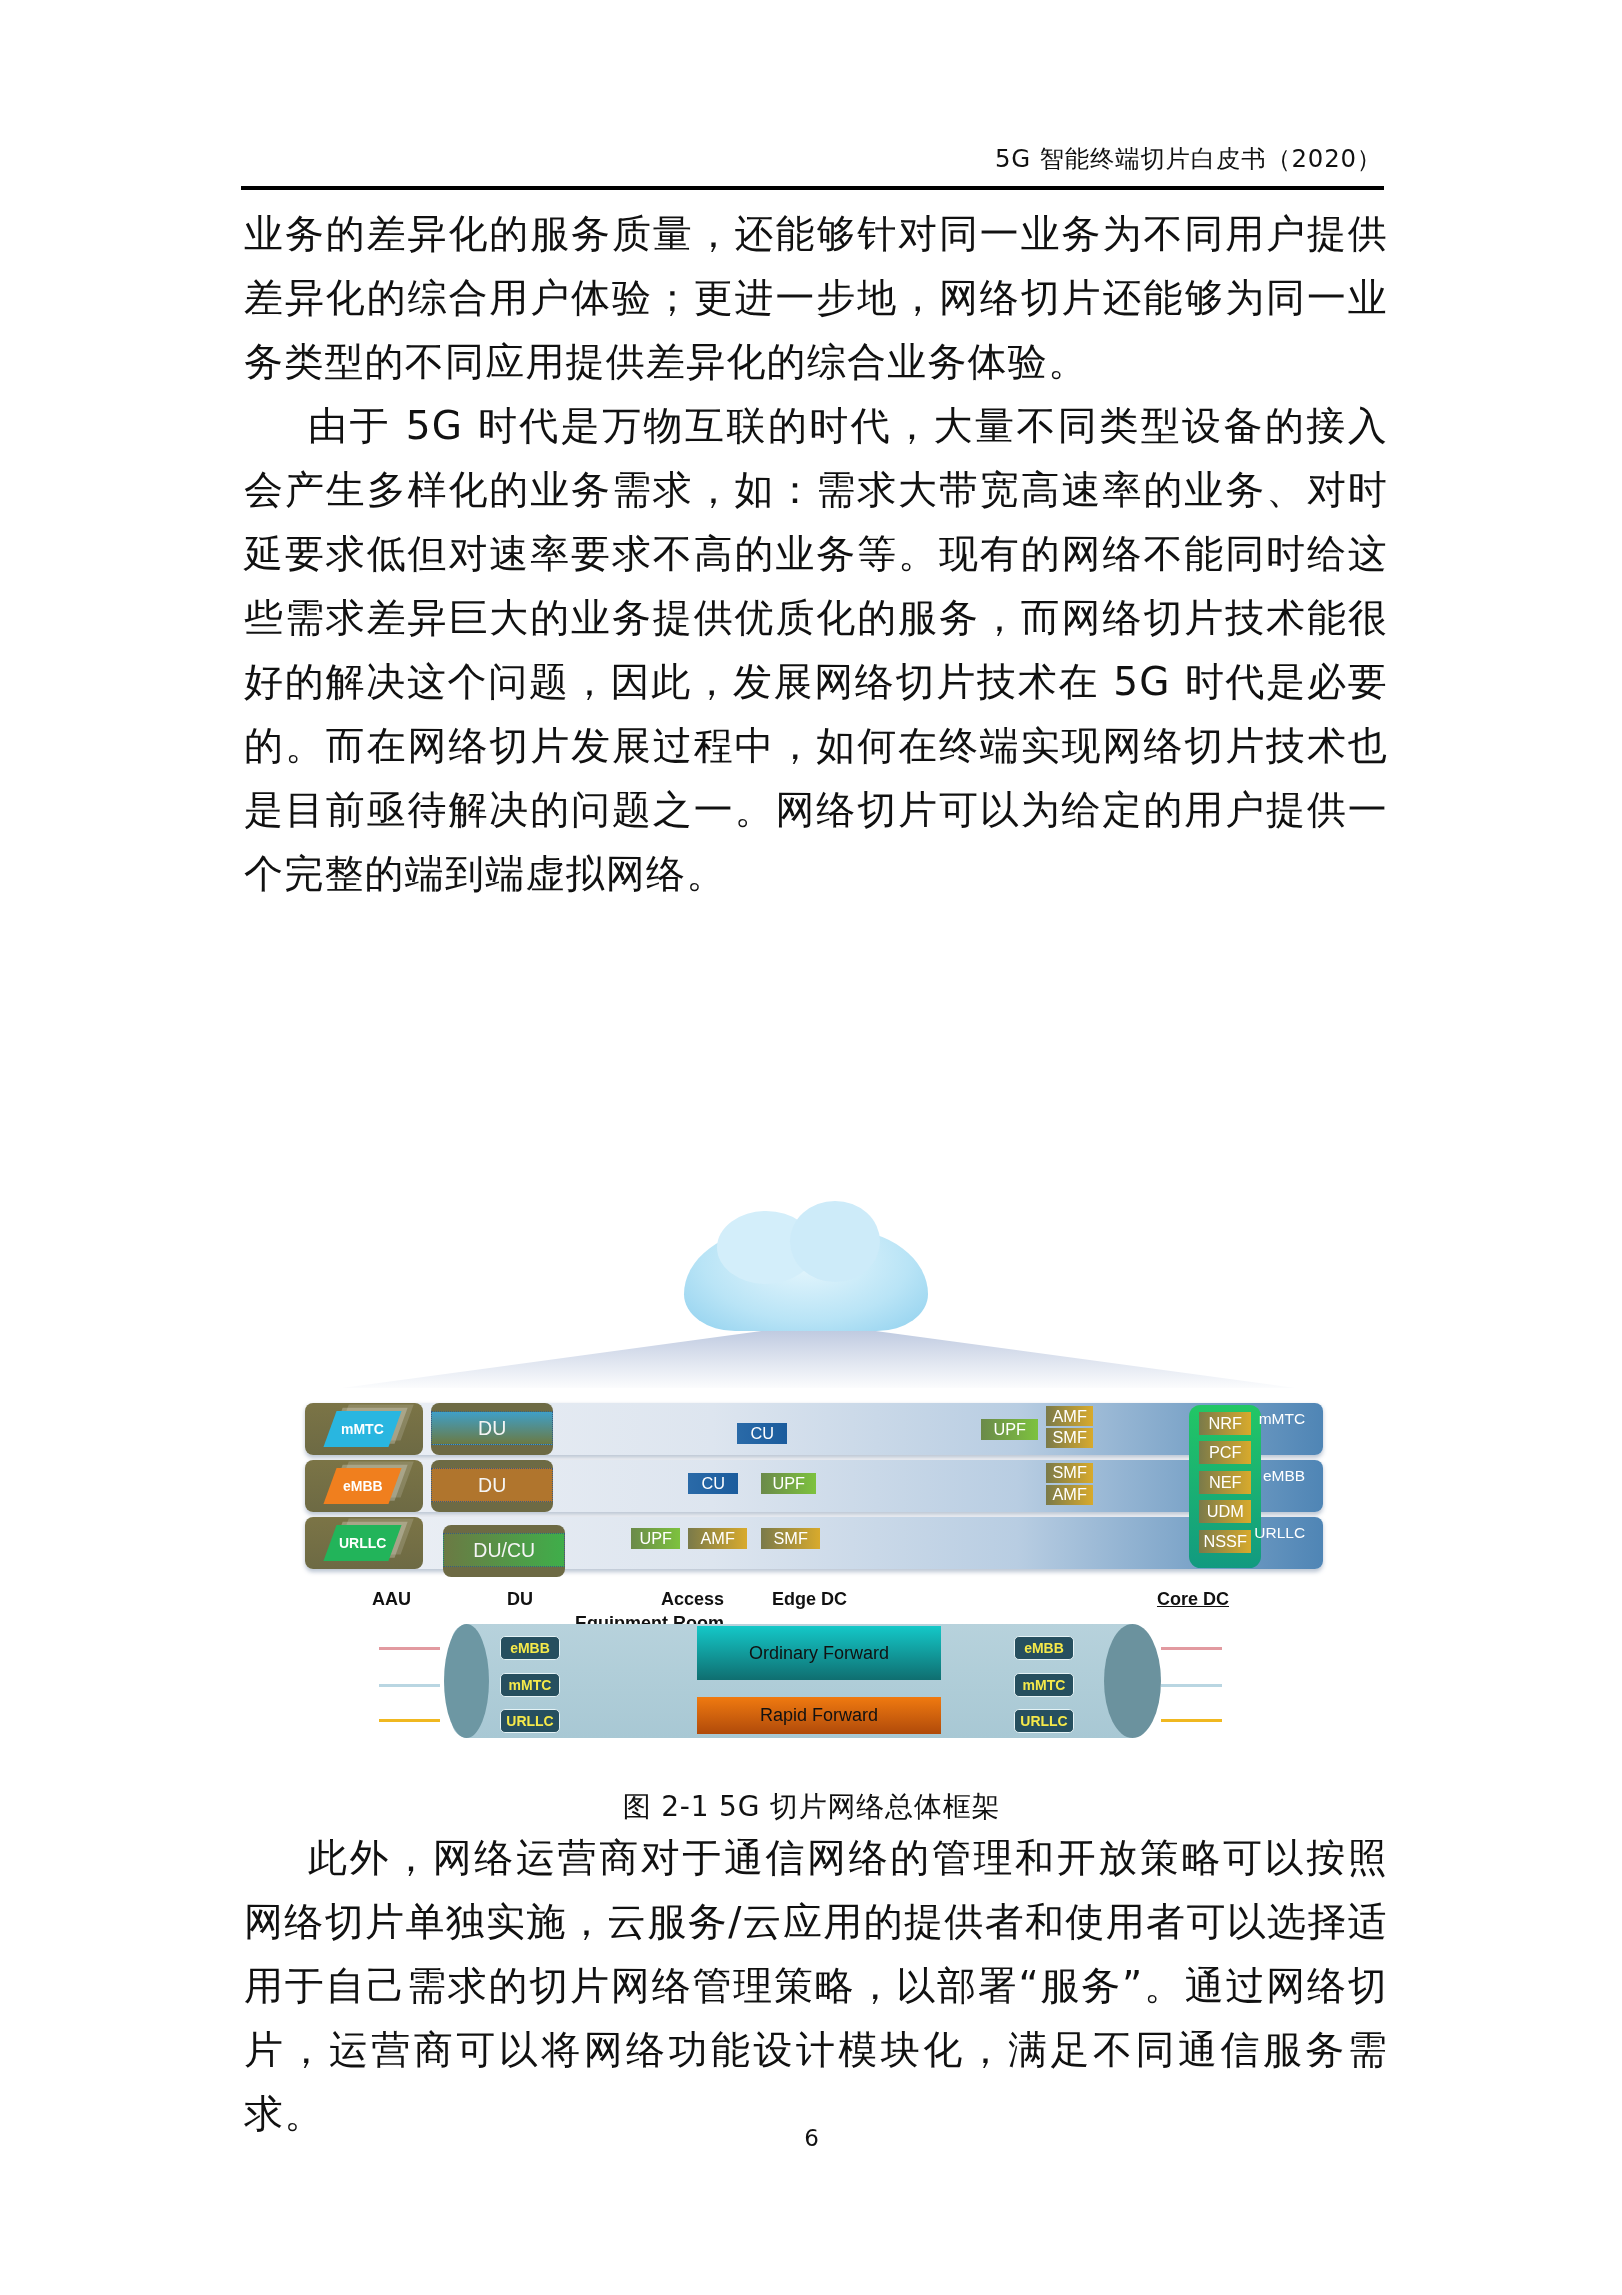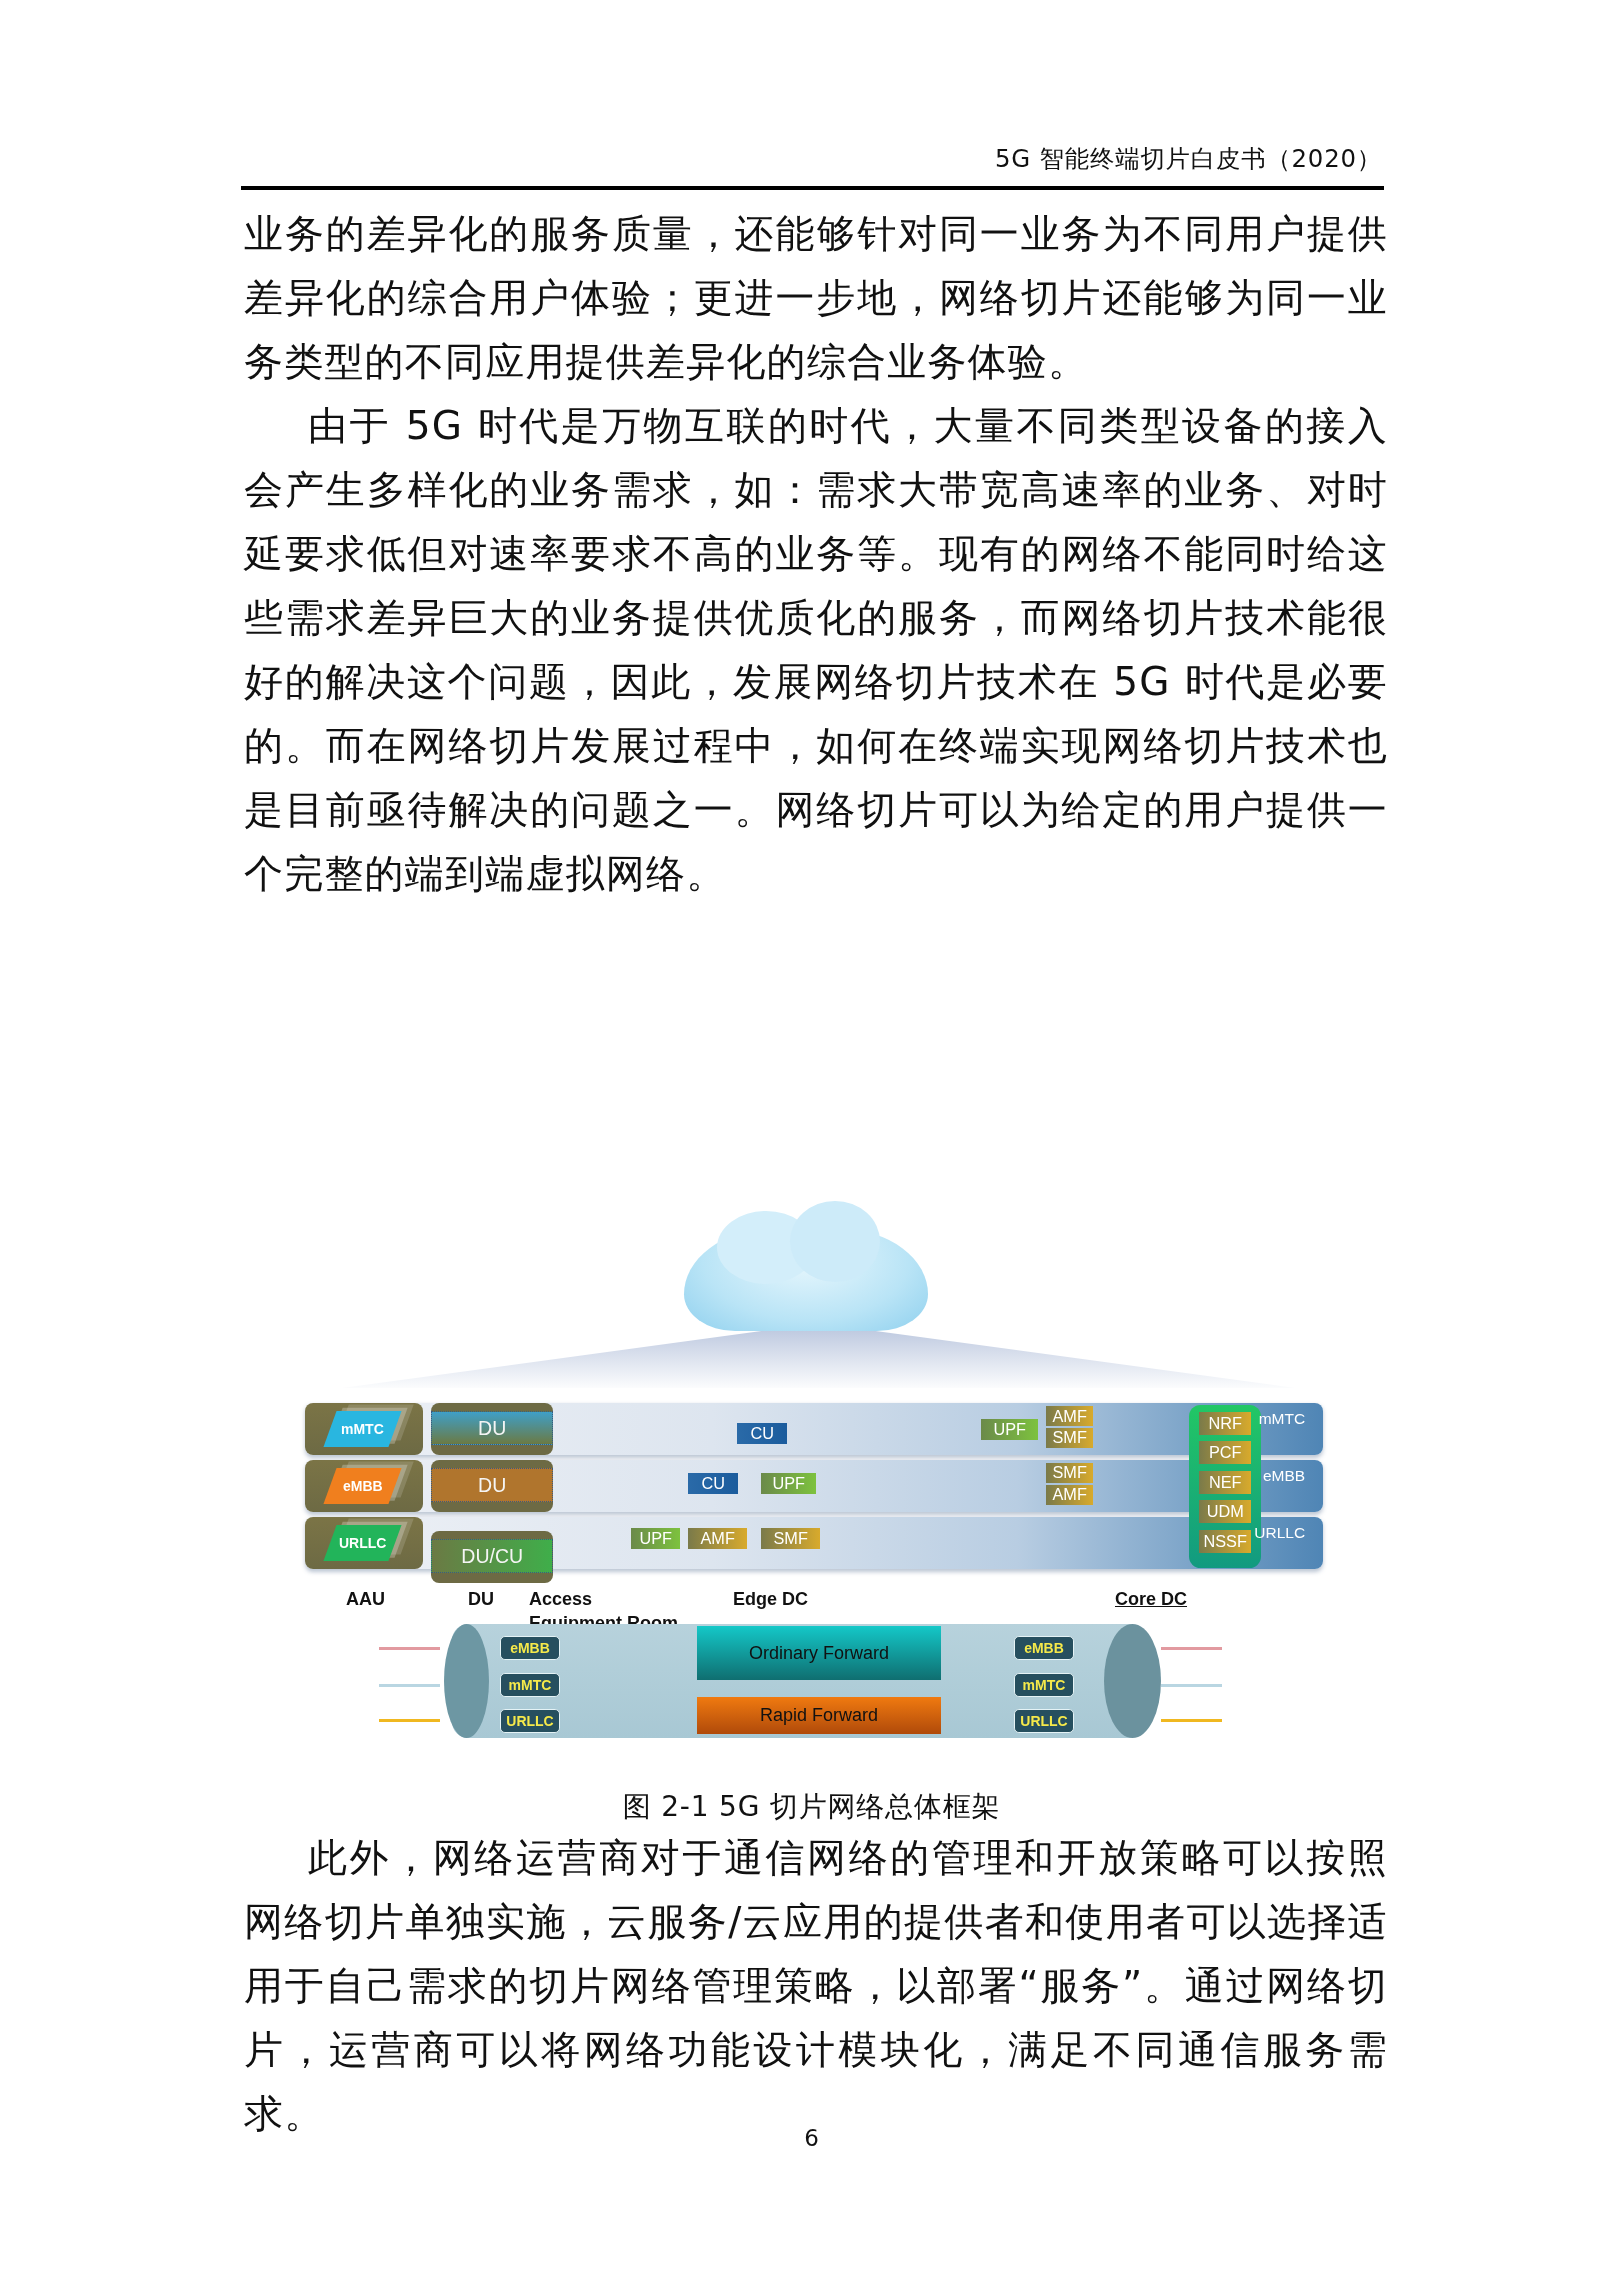--- a/index.html
+++ b/index.html
@@ -37,35 +37,35 @@
   .aau-col { position: absolute; left: 0; width: 118px; height: 52px; border-radius: 8.1px;
              background: linear-gradient(180deg, #7b7446, #6d6a44); }
   .aau-col.r1 { top: 0; } .aau-col.r2 { top: 57px; } .aau-col.r3 { top: 114px; }
   .slice-card { position: absolute; left: 24.4px; top: 8.1px; width: 65px; height: 36px;
                 transform: skewX(-20deg); display: flex; align-items: center; justify-content: center;
                 color: #fff; font-weight: bold; font-family: "Liberation Sans", sans-serif; font-size: 14px;
                 box-shadow: 4.9px -3.3px 0 rgba(255,255,255,0.25), 9.8px -6.5px 0 rgba(255,255,255,0.15); }
   .slice-card span { transform: skewX(20deg); }
   .du-col { position: absolute; left: 126px; width: 122px; height: 52px; border-radius: 8.1px;
             background: #6d6a44; }
-  .du-col.r1 { top: 0; } .du-col.r2 { top: 57px; } .du-col.r3 { top: 128px; }
+  .du-col.r1 { top: 0; } .du-col.r2 { top: 57px; } .du-col.r3 { top: 122px; margin-left: 12px; }
   .du-box { position: absolute; left: 0; top: 8.1px; width: 122px; height: 34px; border: 1.6px dotted #3a5a80;
             display: flex; align-items: center; justify-content: center; color: #f5f5f5;
             font-family: "Liberation Sans", sans-serif; font-size: 19.5px; box-sizing: border-box; }
   .nf { position: absolute; height: 21px; padding: 0 9.8px; display: flex; align-items: center; justify-content: center;
         font-family: "Liberation Sans", sans-serif; font-size: 16.3px; color: #fff; box-sizing: border-box; }
   .nf.cu { background: linear-gradient(90deg, #2a6aa8, #1b5c9d); }
   .nf.upf { background: linear-gradient(90deg, #6b8a4a, #7dc23e); }
   .nf.ctl { background: linear-gradient(90deg, #7a7a4a, #d8aa2c); }
   .core-box { position: absolute; left: 884px; top: 2.4px; width: 72px; height: 163px; border-radius: 11.4px;
               background: linear-gradient(180deg, #22c765, #129a80); }
   .core-box .nf { position: relative; margin: 6.5px auto 0; width: 52px; height: 23px; padding: 0; }
   .band-label { position: absolute; right: 18px; font-family: "Liberation Sans", sans-serif; font-size: 15.5px; color: #fff; }
   .col-label { position: absolute; top: 366px; font-family: "Liberation Sans", sans-serif; font-weight: bold;
-               font-size: 18px; color: #111; text-align: left; line-height: 24.4px; }
+               font-size: 18px; color: #111; text-align: right; line-height: 24.4px; }
 
   .pipe { position: absolute; left: 86px; top: 395px; width: 912px; height: 138px; }
   .pipe-body { position: absolute; left: 73px; top: 8.1px; width: 692px; height: 114px;
                background: linear-gradient(180deg, #b7d2dc, #a8c8d4); border-radius: 16.3px; }
   .pipe-end-l { position: absolute; left: 65px; top: 8.1px; width: 45px; height: 114px; border-radius: 50%;
                 background: #6d97a3; }
   .pipe-end-r { position: absolute; left: 725px; top: 8.1px; width: 57px; height: 114px; border-radius: 50%;
                 background: #6b929e; }
   .fiber { position: absolute; height: 3.3px; width: 61px; }
   .fiber.pink { background: #e29aa0; } .fiber.blue { background: #b9d6e2; } .fiber.yellow { background: #f0b820; }

